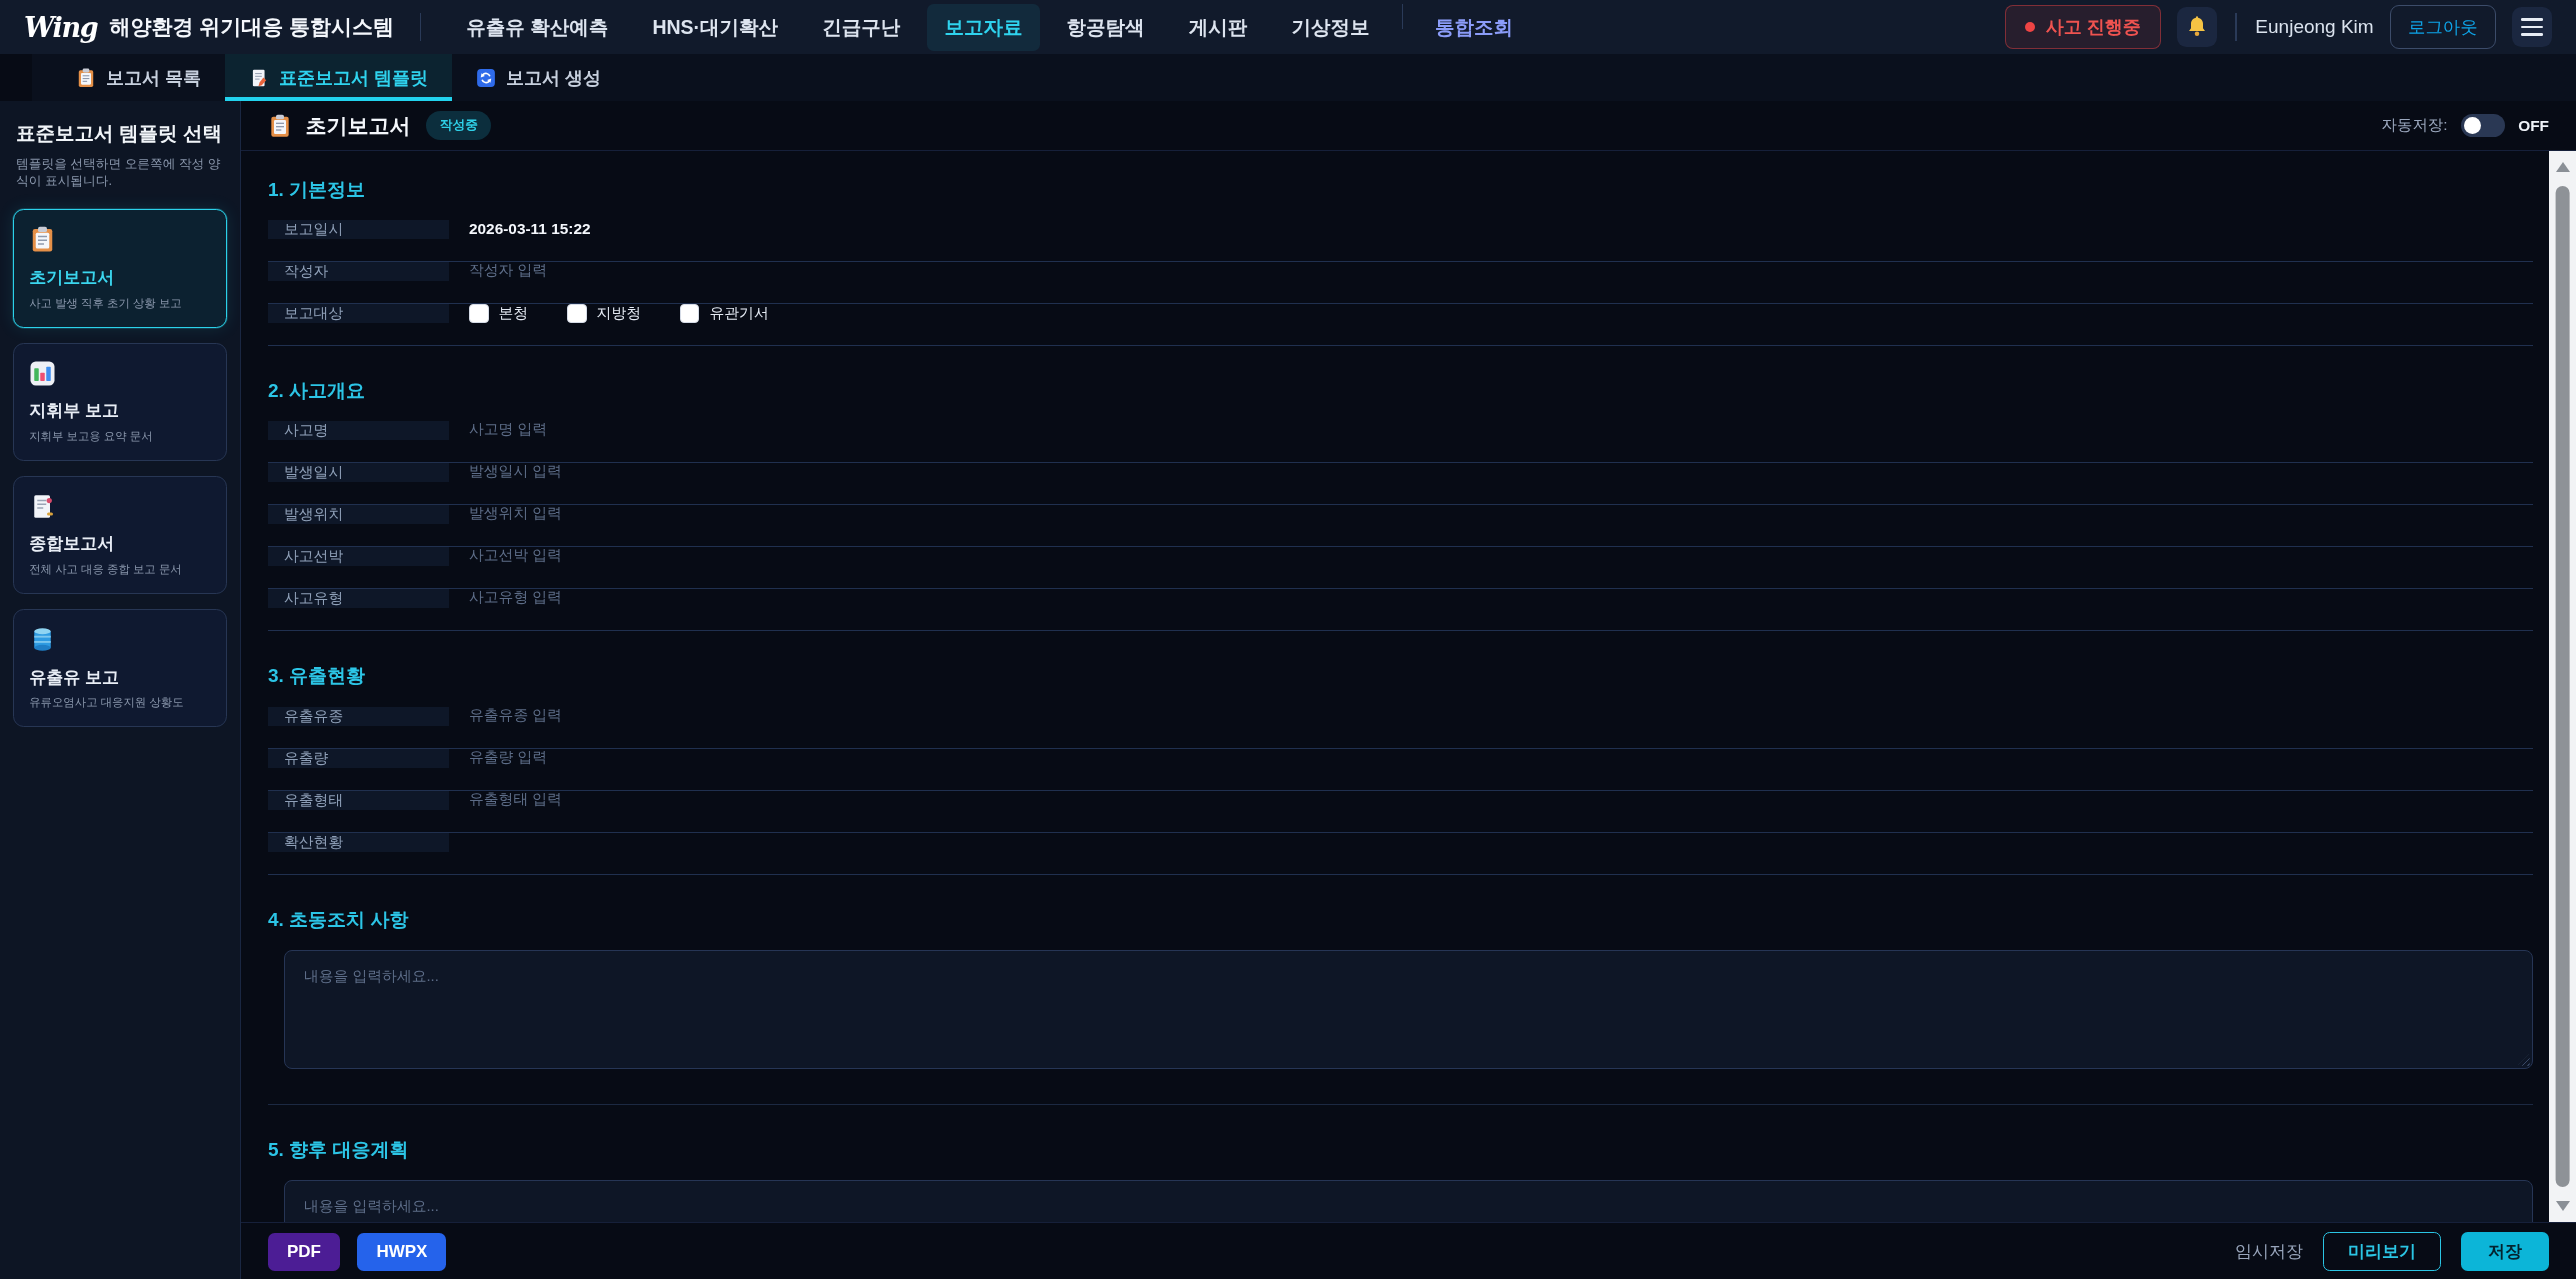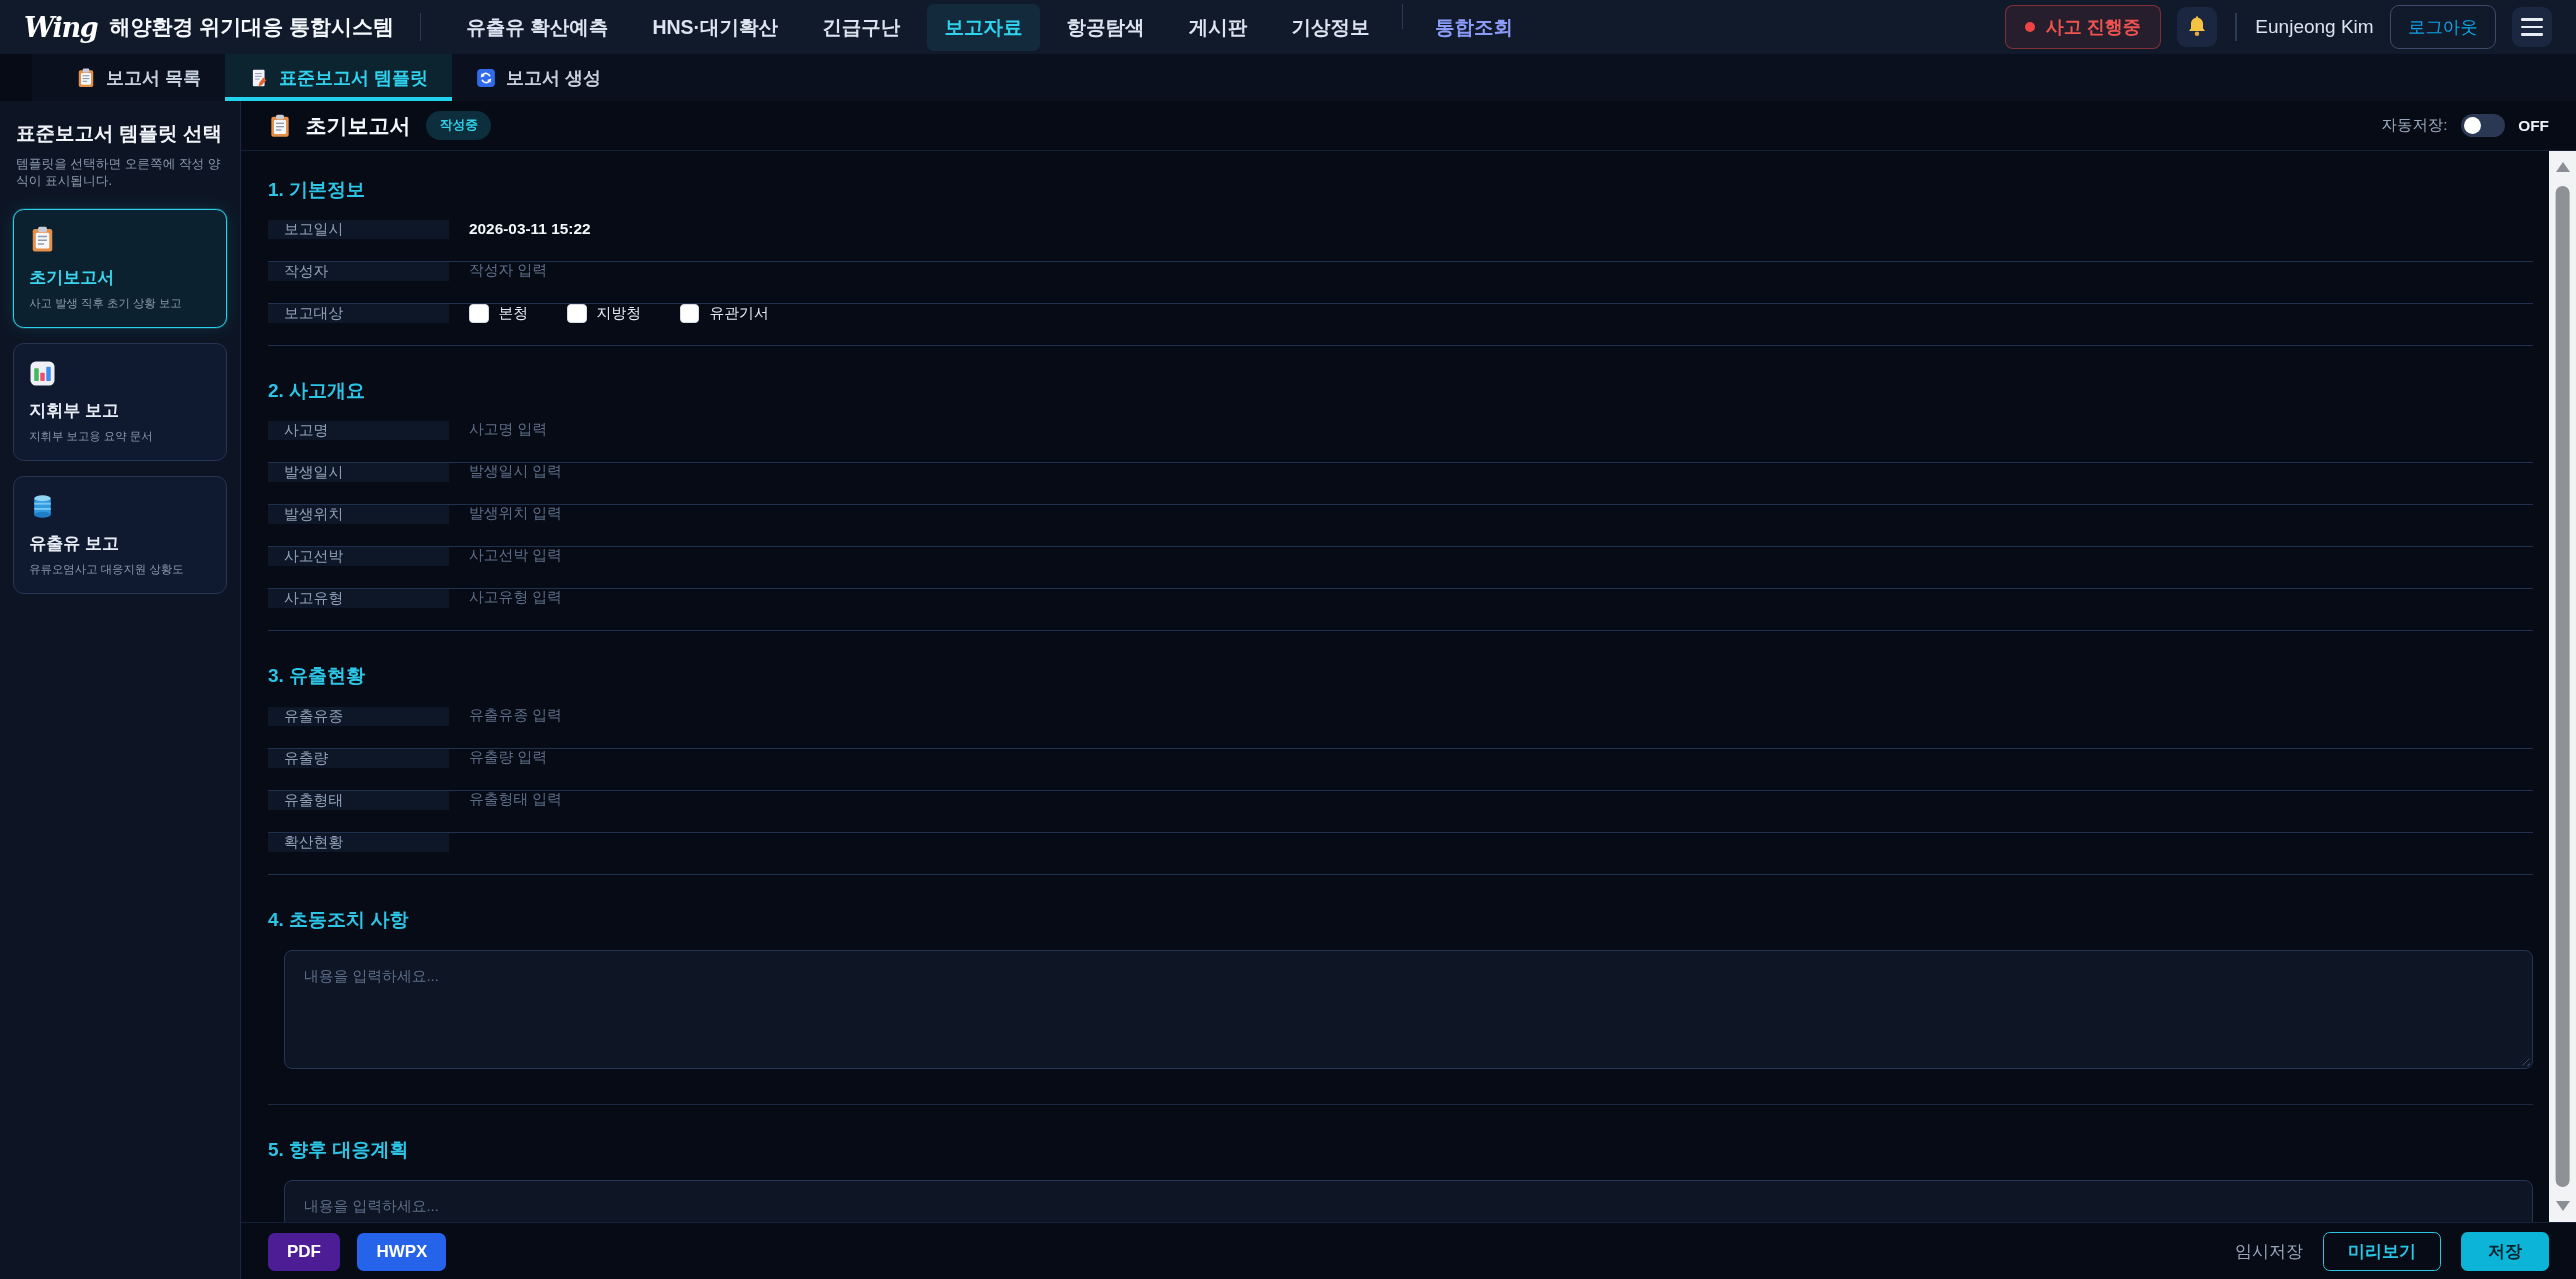--- a/index.html
+++ b/index.html
@@ -207,20 +207,36 @@
           <rect x="7" y="11" width="6" height="17" rx="1" fill="#43b75c"></rect>
           <rect x="15" y="17" width="6" height="11" rx="1" fill="#ee4f72"></rect>
           <rect x="23" y="9" width="6" height="19" rx="1" fill="#3e8ef0"></rect>
         </svg>
       </div>
       <div class="tcard-title">지휘부 보고</div>
       <div class="tcard-desc">지휘부 보고용 요약 문서</div>
     </div>
 
 
+    <div class="tcard">
+      <div class="ticon">
+        <svg width="27" height="27" viewBox="0 0 36 36">
+          <rect x="7" y="3" width="21" height="30" rx="2" fill="#f2f4f9"></rect>
+          <g stroke="#9aa4b5" stroke-width="2">
+              <line x1="11" y1="10" x2="23" y2="10"></line>
+              <line x1="11" y1="15" x2="23" y2="15"></line>
+              <line x1="11" y1="20" x2="19" y2="20"></line>
+            </g>
+          <circle cx="27" cy="10" r="3.5" fill="#d84b6b"></circle>
+          <rect x="24" y="26" width="8" height="4" rx="2" fill="#d9a23c"></rect>
+        </svg>
+      </div>
+      <div class="tcard-title">종합보고서</div>
+      <div class="tcard-desc">전체 사고 대응 종합 보고 문서</div>
+    </div>
 
     <div class="tcard">
       <div class="ticon">
         <svg width="27" height="27" viewBox="0 0 36 36">
           <rect x="7" y="7" width="22" height="22" fill="#2e9be2"></rect>
           <ellipse cx="18" cy="29" rx="11" ry="4" fill="#1f7ec6"></ellipse>
           <rect x="7" y="13" width="22" height="2.5" fill="#7cc6ee"></rect>
           <rect x="7" y="20" width="22" height="2.5" fill="#7cc6ee"></rect>
           <ellipse cx="18" cy="7" rx="11" ry="4" fill="#8fd4f2"></ellipse>
         </svg>

